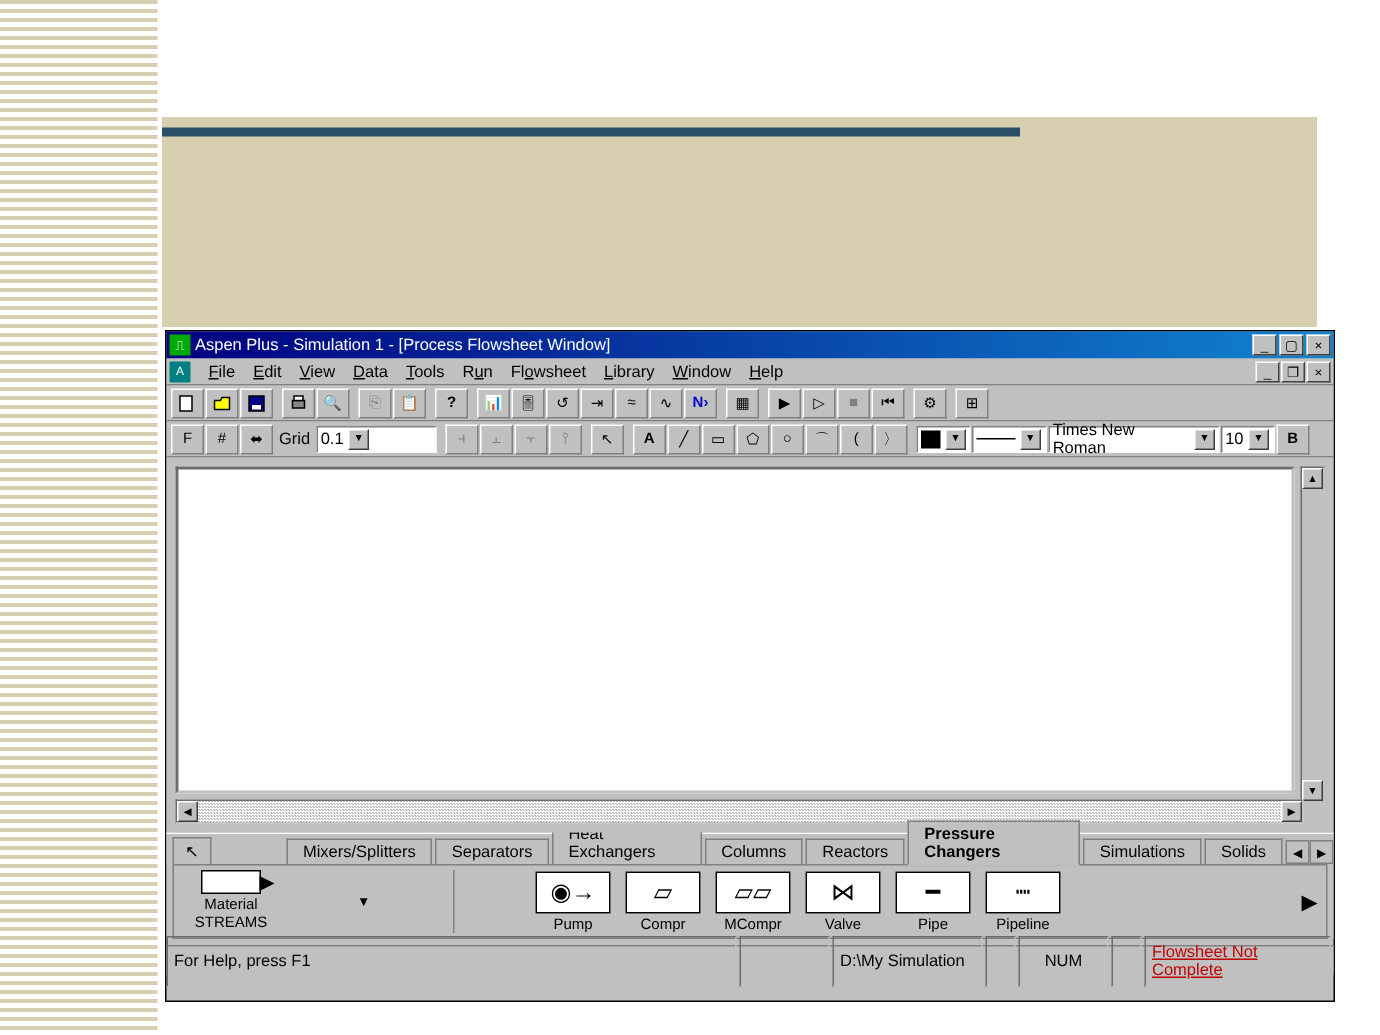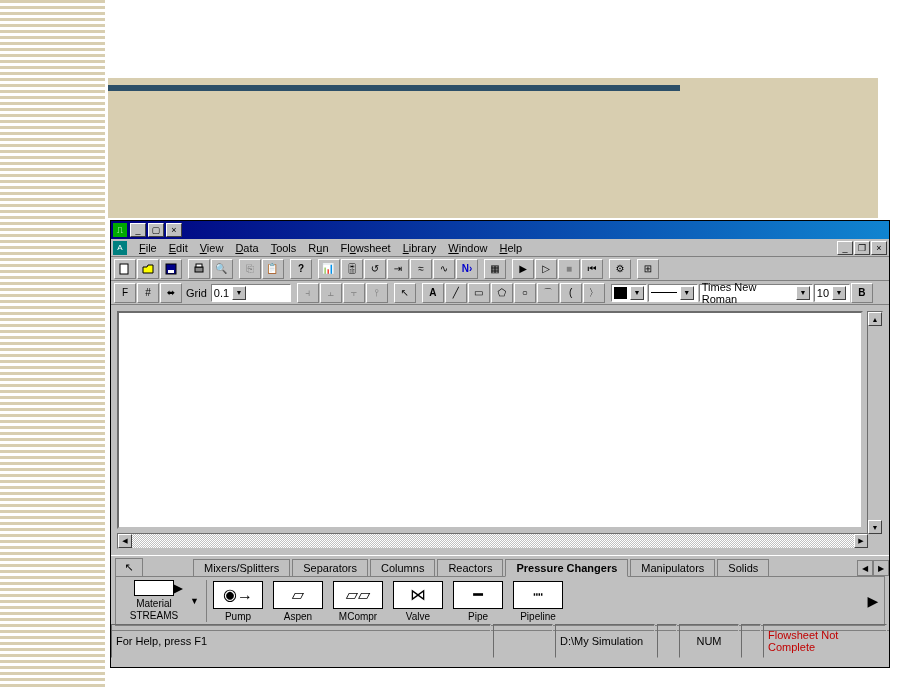--- a/index.html
+++ b/index.html
@@ -44,57 +44,58 @@
 .hscroll .track { flex:1; background: repeating-conic-gradient(#c0c0c0 0% 25%, #fff 0% 50%) 50% / 2px 2px; }
 
 .model-panel { background: #c0c0c0; border-top: 1px solid #fff; }
 .tabstrip { height: 20px; display: flex; align-items: flex-end; background: #c0c0c0; padding-left: 4px; }
 .pointer-tab { width: 28px; height: 18px; border: 1px solid #808080; border-bottom: none; background: #c0c0c0; display:flex;align-items:center;justify-content:center; margin-right: 50px; }
 .tab { padding: 2px 10px 2px 10px; border: 1px solid #808080; border-bottom: none; background: #c0c0c0; font-size: 11px; cursor: pointer; margin-right: 2px; }
 .tab.active { background: #c0c0c0; font-weight: bold; border-bottom: 1px solid #c0c0c0; position: relative; top: 1px; }
 .tab-nav { margin-left: auto; display: flex; }
 .tab-nav .nbtn { width: 16px; height: 16px; border: 1px solid #808080; background:#c0c0c0; display:flex;align-items:center;justify-content:center;font-size:8px; }
 
-.palette { height: 50px; border: 1px solid #808080; margin: 0 4px 4px 4px; background: #c0c0c0; display: flex; align-items: center; padding: 2px; }
+.palette { height: 50px; border: 1px solid #808080; margin: 0 4px 4px 4px; background: #c0c0c0; display: flex; align-items: center; padding: 2px; gap: 48px; }
 .palette-left { width: 72px; text-align: center; font-size: 10px; line-height: 1.2; display:flex;flex-direction:column;align-items:center; }
 .palette-left .mat-icon { width: 40px; height: 16px; border: 1px solid #000; background:#fff; position: relative; margin-bottom: 2px; }
 .palette-left .mat-icon::after { content:''; position:absolute; right:-10px; top:3px; border-left:10px solid #000; border-top:5px solid transparent; border-bottom:5px solid transparent; }
 .pal-arrow { width: 12px; font-size: 9px; color:#000; }
 .divider { width: 1px; height: 42px; background: #808080; margin: 0 4px; }
 .pal-items { display: flex; gap: 6px; flex: 1; }
 .pal-item { width: 54px; text-align: center; font-size: 10px; }
 .pal-item .pic { width: 50px; height: 28px; border: 1px solid #000; background: #fff; margin: 0 auto 2px; display:flex;align-items:center;justify-content:center;font-size:6px;color:#666; position: relative; }
 .pal-item .pic .shape { font-size: 16px; color:#000; }
 .pal-scroll { width: 18px; display:flex;align-items:center;justify-content:center;font-size:14px; }
 
 .doc-tabs { height: 22px; padding: 2px 4px; }
 .doc-tab { display:inline-flex; align-items:center; height: 18px; padding: 0 8px; background: #c0c0c0; border: 1px solid #fff; border-right-color:#808080;border-bottom-color:#808080; font-size: 10px; }
 .doc-tab .ico { width:10px;height:10px;background:#fff;border:1px solid #000;margin-right:4px; }
 
 .statusbar { height: 20px; border-top: 1px solid #808080; display: flex; align-items: center; font-size: 11px; background: #c0c0c0; }
 .status-cell { border: 1px inset #c0c0c0; height: 16px; padding: 16px 4px; display:flex;align-items:center; margin-right: 2px; }
 .status-cell.help { flex: 0 0 380px; }
 .status-cell.path { flex: 0 0 100px; }
 .status-cell.num { flex: 0 0 60px; justify-content:center; }
-.status-cell.warn { flex: 1; color: #c00000; }
+.status-cell.warn { flex: 1; color: #c00000; text-decoration: underline; }
 
 svg { display: block; }
 </style>
 </head>
 <body>
 
 <div class="slide-bg">
   <div class="stripes"></div>
   <div class="title-area"></div>
   <div class="title-rule"></div>
 
   <div class="app-window">
 
     <div class="titlebar">
       <span class="app-icon">⎍</span>
+      <span class="title-text">Aspen Plus - Simulation 1 - [Process Flowsheet Window]</span>
       <div class="winbtns">
         <div class="winbtn">_</div>
         <div class="winbtn">▢</div>
         <div class="winbtn">×</div>
       </div>
     </div>
 
     <div class="menubar">
       <span class="mdi-icon">A</span>
       <span class="menu-item"><u>F</u><span></span>ile</span>
@@ -229,24 +230,25 @@
         <div class="track"></div>
         <div class="sbtn">▶</div>
       </div>
     </div>
 
     <div class="model-panel">
       <div class="tabstrip">
         <div class="pointer-tab">↖</div>
         <div class="tab">Mixers/Splitters</div>
         <div class="tab">Separators</div>
+        <div class="tab">Heat Exchangers</div>
         <div class="tab">Columns</div>
         <div class="tab">Reactors</div>
         <div class="tab active">Pressure Changers</div>
-        <div class="tab">Manipulators</div>
+        <div class="tab">Simulations</div>
         <div class="tab">Solids</div>
         <div class="tab-nav">
           <div class="nbtn">◀</div>
           <div class="nbtn">▶</div>
         </div>
       </div>
       <div class="palette">
         <div class="palette-left">
           <div class="mat-icon"></div>
           <div>Material</div>
@@ -258,21 +260,21 @@
           <div class="pal-item">
             <div class="pic">
                 <span class="shape">◉→</span>
               </div>
             <span>Pump</span>
           </div>
           <div class="pal-item">
             <div class="pic">
                 <span class="shape">▱</span>
               </div>
-            <span>Aspen</span>
+            <span>Compr</span>
           </div>
           <div class="pal-item">
             <div class="pic">
                 <span class="shape">▱▱</span>
               </div>
             <span>MCompr</span>
           </div>
           <div class="pal-item">
             <div class="pic">
                 <span class="shape">⋈</span>

